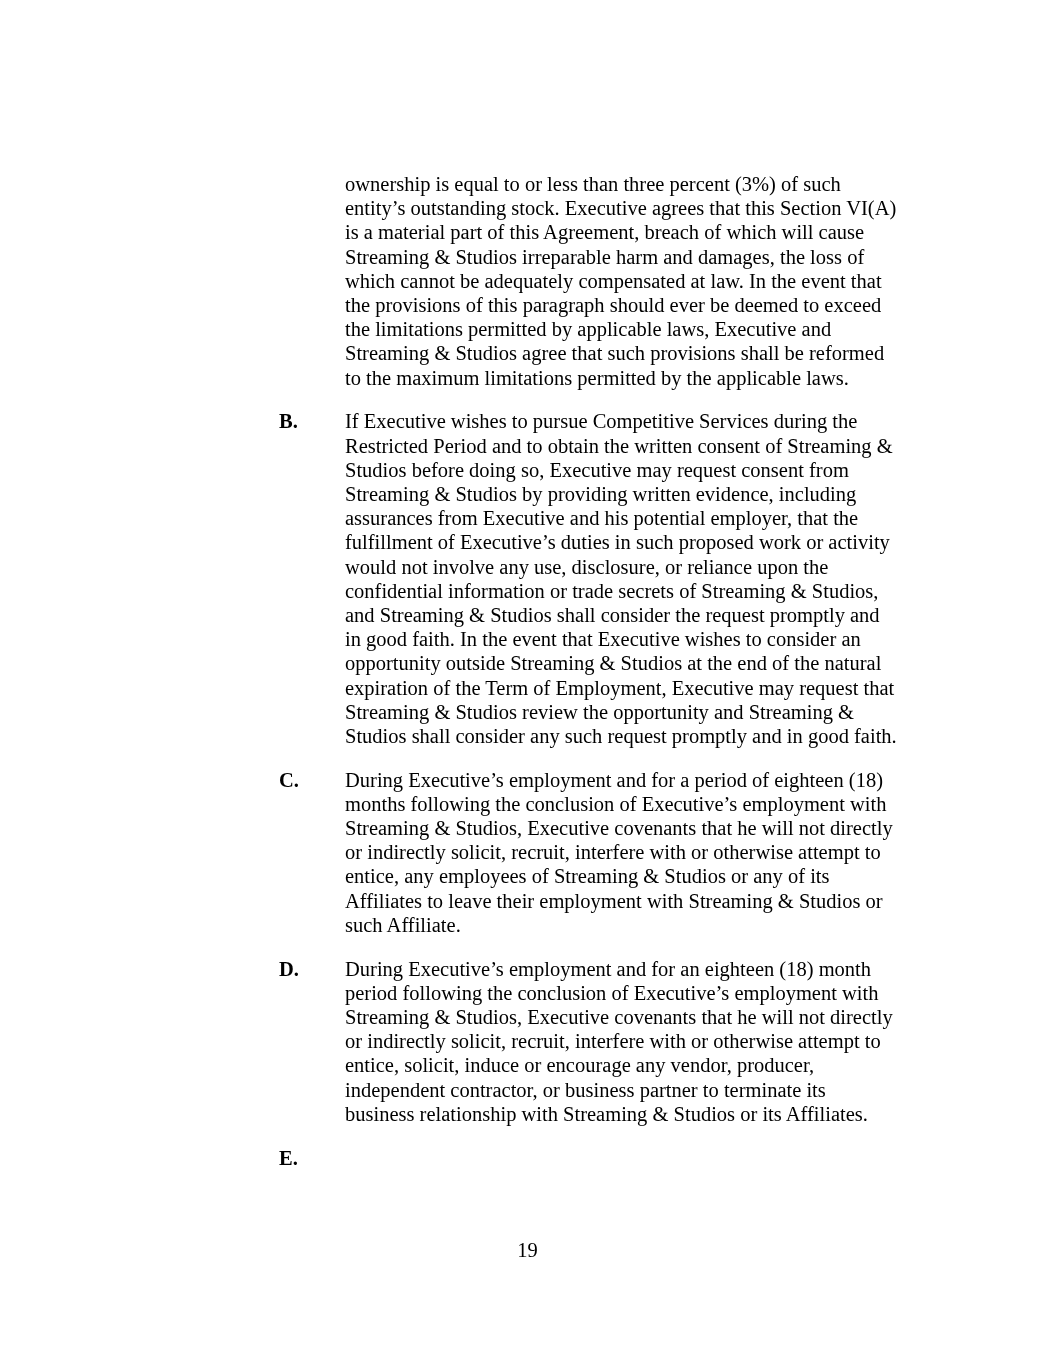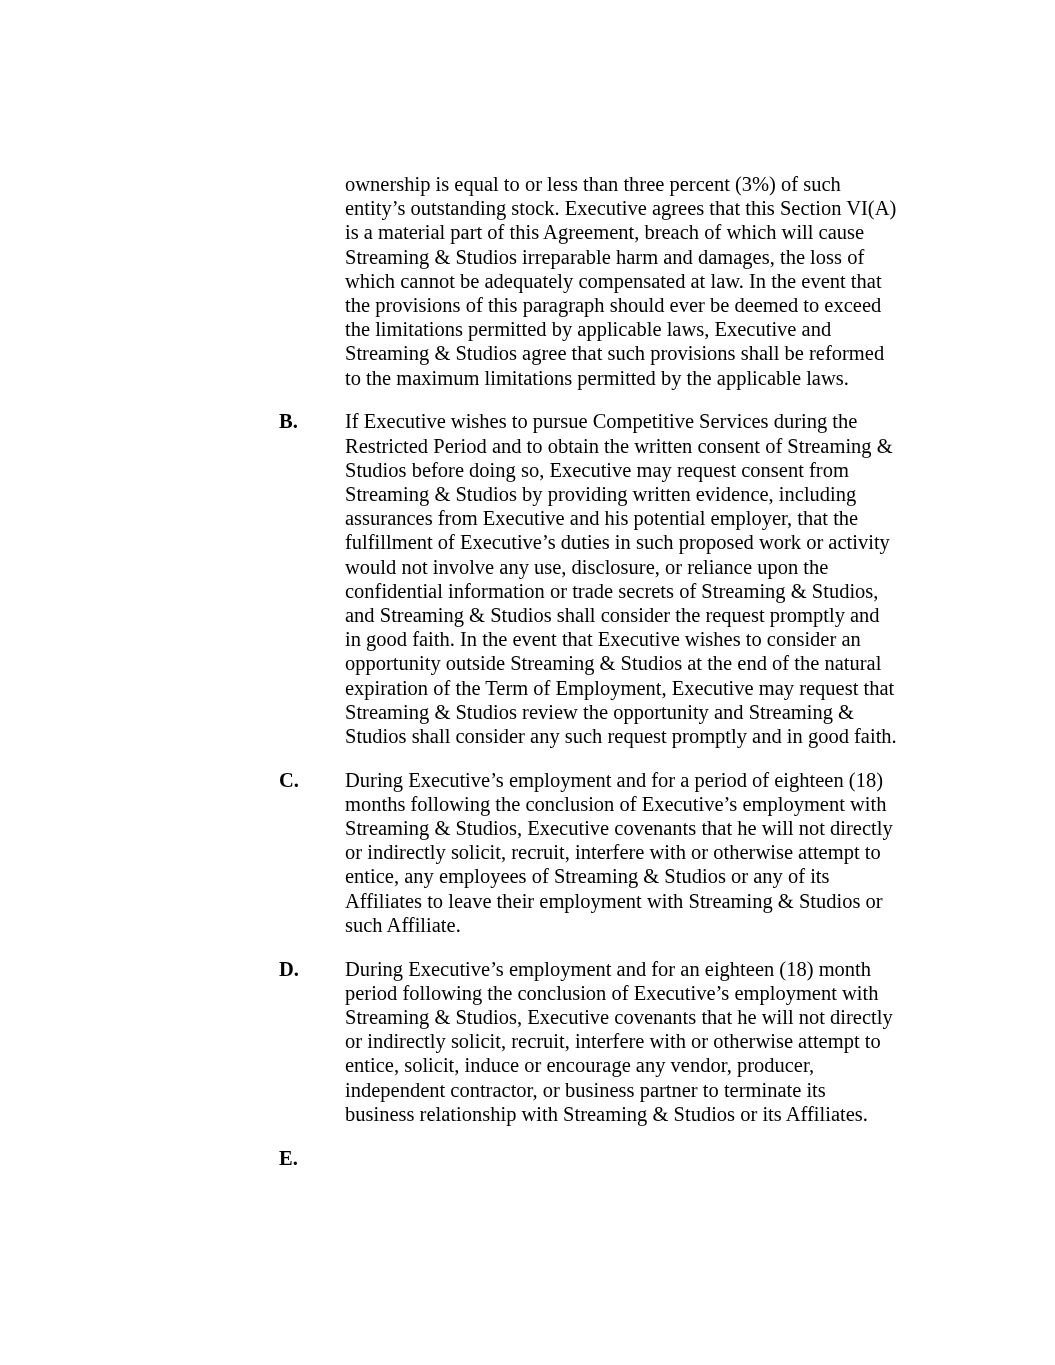--- a/index.html
+++ b/index.html
@@ -109,13 +109,14 @@
 independent contractor, or business partner to terminate its
 business relationship with Streaming &amp; Studios or its Affiliates.</div>
     </div>
 
     <div class="para">
       <div class="para-label">E.</div>
     </div>
 
   </div>
 
+  <div class="page-number">19</div>
 </div>
 
 </body></html>

